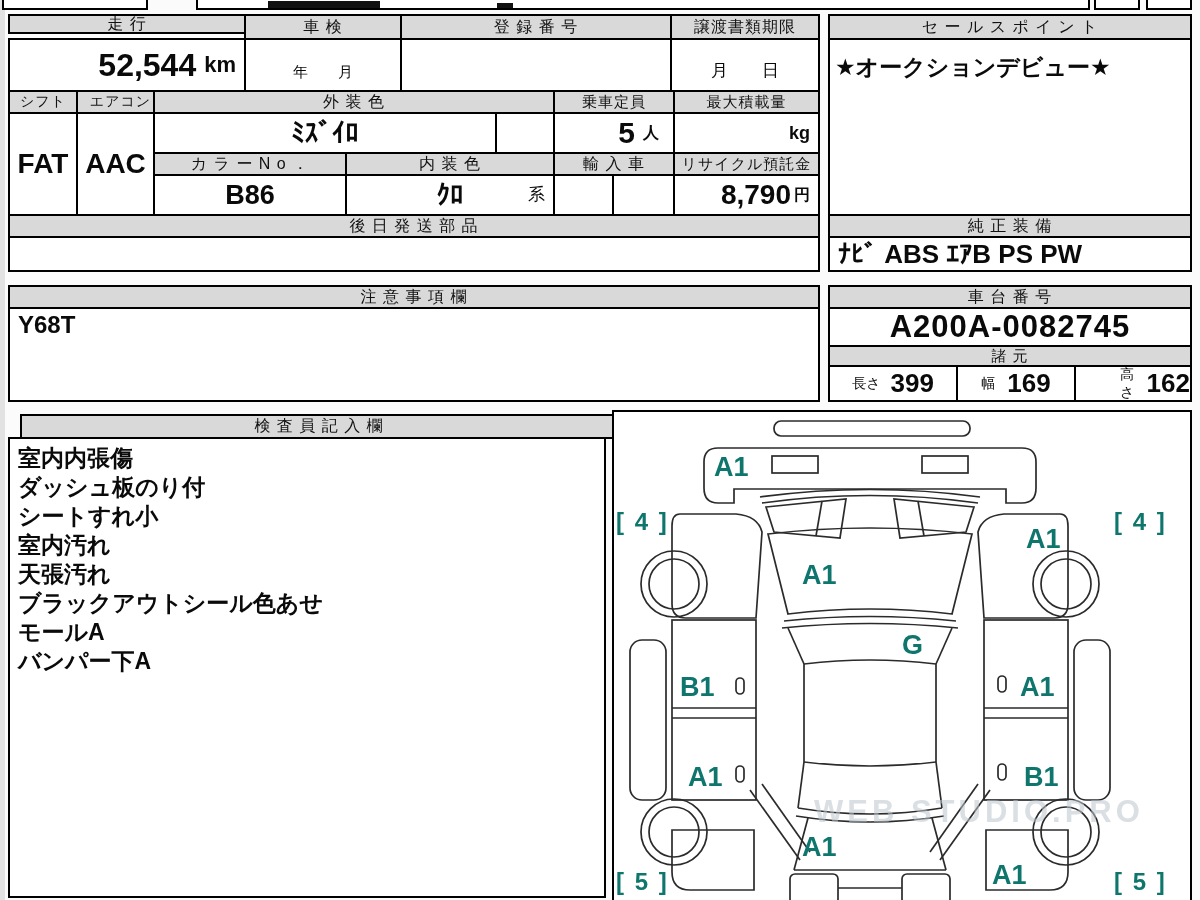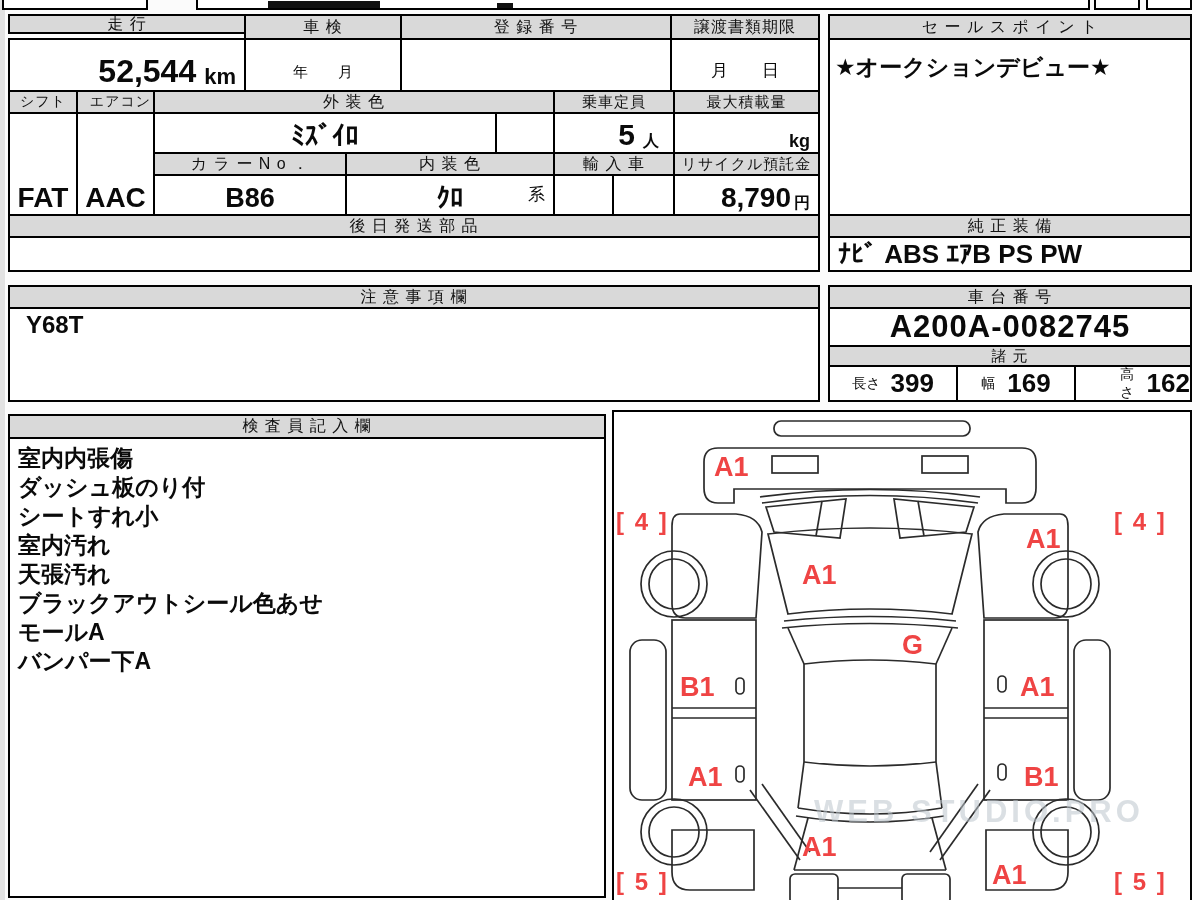--- a/index.html
+++ b/index.html
@@ -24,30 +24,30 @@
     justify-content: center;
     overflow: hidden;
   }
   .hdr {
     background: #d9d9d9;
     font-size: 16px;
     letter-spacing: 1px;
     color: #111;
     font-weight: normal;
   }
-  .val { font-weight: bold; align-items: flex-end; }
+  .val { font-weight: bold; }
   .left-pad { justify-content: flex-start; padding-left: 8px; }
   .right-pad { justify-content: flex-end; padding-right: 8px; }
   .top-align { align-items: flex-start; padding-top: 6px; }
   .bottom-align { align-items: flex-end; padding-bottom: 8px; }
   .unit { font-size: 16px; font-weight: bold; margin-left: 8px; }
   .frag { position: absolute; background: #111; }
   .insp-line { font-size: 23px; font-weight: bold; line-height: 29px; white-space: nowrap; }
   .dlabel {
-    position: absolute; font-size: 27px; font-weight: bold; color: #ef4444;
+    position: absolute; font-size: 27px; font-weight: bold; color: #0f766e;
     white-space: nowrap; line-height: 1;
   }
   .bracket { font-size: 24px; letter-spacing: 2px; }
   .watermark {
     position: absolute; left: 200px; top: 382px;
     font-size: 31px; letter-spacing: 4px; font-weight: bold;
     color: rgba(188, 196, 204, 0.55); white-space: nowrap;
   }
   svg.cardiagram { position: absolute; left: 0; top: 0; width: 578px; height: 488px; }
   svg.cardiagram * { fill: none; stroke: #2b2b2b; stroke-width: 1.7; }
@@ -120,39 +120,39 @@
 
 <div class="cell hdr" style="left:8px; top:214px; width:812px; height:24px;">後 日 発 送 部 品</div>
 <div class="cell" style="left:8px; top:236px; width:812px; height:36px;"></div>
 
 <div class="cell hdr" style="left:828px; top:14px; width:364px; height:26px;">セ ー ル ス ポ イ ン ト</div>
 <div class="cell val left-pad top-align" style="left:828px; top:38px; width:364px; height:178px; font-size:23px; padding-top:12px; padding-left:5px;">★オークションデビュー★</div>
 <div class="cell hdr" style="left:828px; top:214px; width:364px; height:24px;">純 正 装 備</div>
 <div class="cell val left-pad" style="left:828px; top:236px; width:364px; height:36px; font-size:26px;">ﾅﾋﾞ ABS ｴｱB PS PW</div>
 
 <div class="cell hdr" style="left:8px; top:285px; width:812px; height:24px;">注 意 事 項 欄</div>
-<div class="cell val left-pad top-align" style="left:8px; top:307px; width:812px; height:95px; font-size:24px; padding-top:2px; padding-left:16px;">Y68T</div>
+<div class="cell val left-pad top-align" style="left:8px; top:307px; width:812px; height:95px; font-size:24px; padding-top:2px; padding-left:8px;">Y68T</div>
 
 <div class="cell hdr" style="left:828px; top:285px; width:364px; height:24px;">車 台 番 号</div>
 <div class="cell val" style="left:828px; top:307px; width:364px; height:40px; font-size:31px; letter-spacing:1px;">A200A-0082745</div>
 <div class="cell hdr" style="left:828px; top:345px; width:364px; height:22px; font-size:15px;">諸 元</div>
 <div class="cell" style="left:828px; top:365px; width:130px; height:37px;">
   <span style="font-size:14px; margin-right:10px;">長さ</span>
   <span class="val" style="font-size:26px;">399</span>
 </div>
 <div class="cell" style="left:956px; top:365px; width:120px; height:37px;">
   <span style="font-size:14px; margin-right:12px;">幅</span>
   <span class="val" style="font-size:26px;">169</span>
 </div>
 <div class="cell" style="left:1074px; top:365px; width:118px; height:37px;padding-left:44px;">
   <span style="font-size:14px; margin-right:8px;">高さ</span>
   <span class="val" style="font-size:26px;">162</span>
 </div>
 
-<div class="cell hdr" style="left:8px; top:414px; width:598px; height:25px;">検 査 員 記 入 欄</div>
+<div class="cell hdr" style="left:20px; top:414px; width:598px; height:25px;">検 査 員 記 入 欄</div>
 <div class="cell" style="left:8px; top:437px; width:598px; height:461px; display:block; padding:5px 8px;">
   <div class="insp-line">室内内張傷</div>
   <div class="insp-line">ダッシュ板のり付</div>
   <div class="insp-line">シートすれ小</div>
   <div class="insp-line">室内汚れ</div>
   <div class="insp-line">天張汚れ</div>
   <div class="insp-line">ブラックアウトシール色あせ</div>
   <div class="insp-line">モールA</div>
   <div class="insp-line">バンパー下A</div>
 </div>

